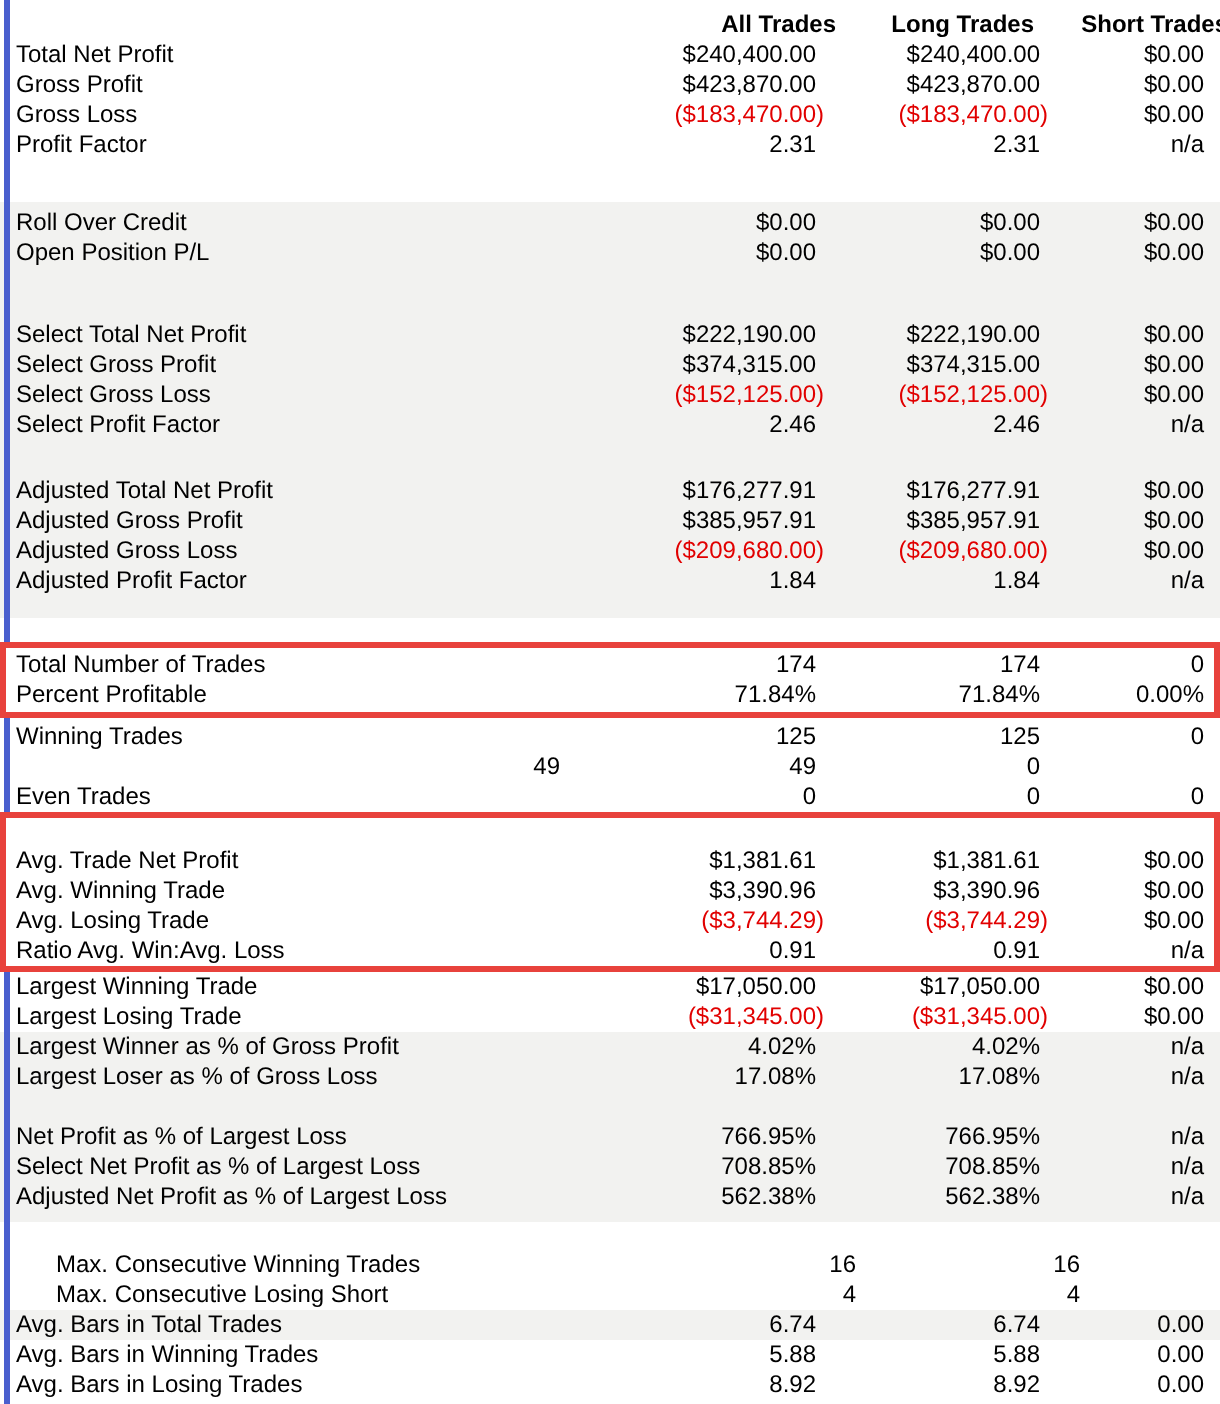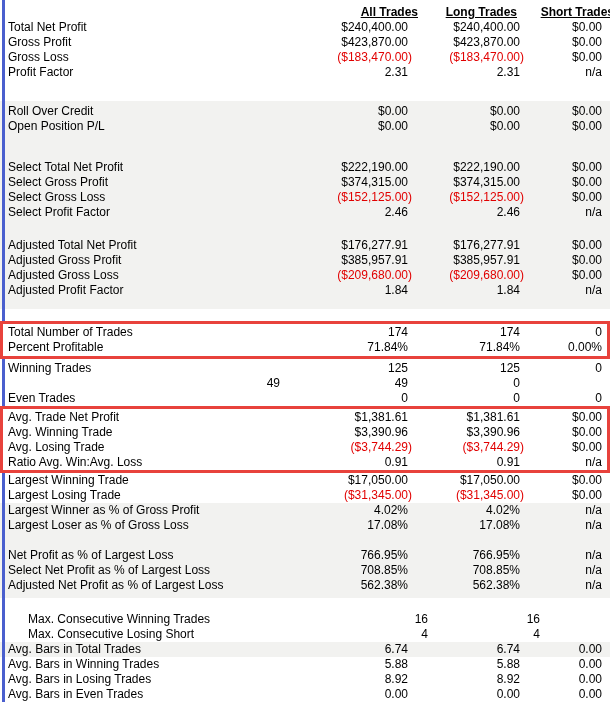--- a/index.html
+++ b/index.html
@@ -19,38 +19,38 @@
   .row{
     display:grid;
     grid-template-columns:272px 128px 112px 82px;
     height:15px;line-height:15px;
     padding-left:8px;
     white-space:nowrap;
   }
   .cell-label{text-align:left;overflow:hidden;}
   .cell-val{text-align:right;}
   .neg{color:var(--negative-red);margin-right:-4px;}
-  .header-row{padding-top:5px;font-weight:bold;text-decoration:underline;}
+  .header-row{padding-top:5px;font-weight:bold;}
   .header-row .c1{position:relative;left:10px;}
   .header-row .c2{position:relative;left:-3px;}
   .header-row .c3{position:relative;left:12px;}
   .group{position:relative;}
   .shaded{background:var(--band-gray);}
   .boxed{
     border:3px solid var(--annotation-red);
     box-sizing:border-box;width:610px;
     background:#fff;z-index:2;
   }
   .boxed .row{padding-left:5px;}
   .g2{margin-top:21px;padding-top:3px;padding-bottom:11px;}
   .g2 .section + .section{margin-top:26px;}
   .g2 .section:nth-child(3){margin-top:18px;}
   .g3{padding:1px 0;margin-top:12px;}
   .g4{padding-top:2px;padding-bottom:0;}
-  .g5{padding-top:1px;}
+  .g5{padding-top:14px;}
   .g7{padding-bottom:5px;}
   .g7 .section + .section{margin-top:15px;}
   .g8{padding-top:14px;padding-left:20px;}
 </style>
 </head>
 <body>
 
 <div id="blue-edge"></div>
 
 <div class="row header-row">

